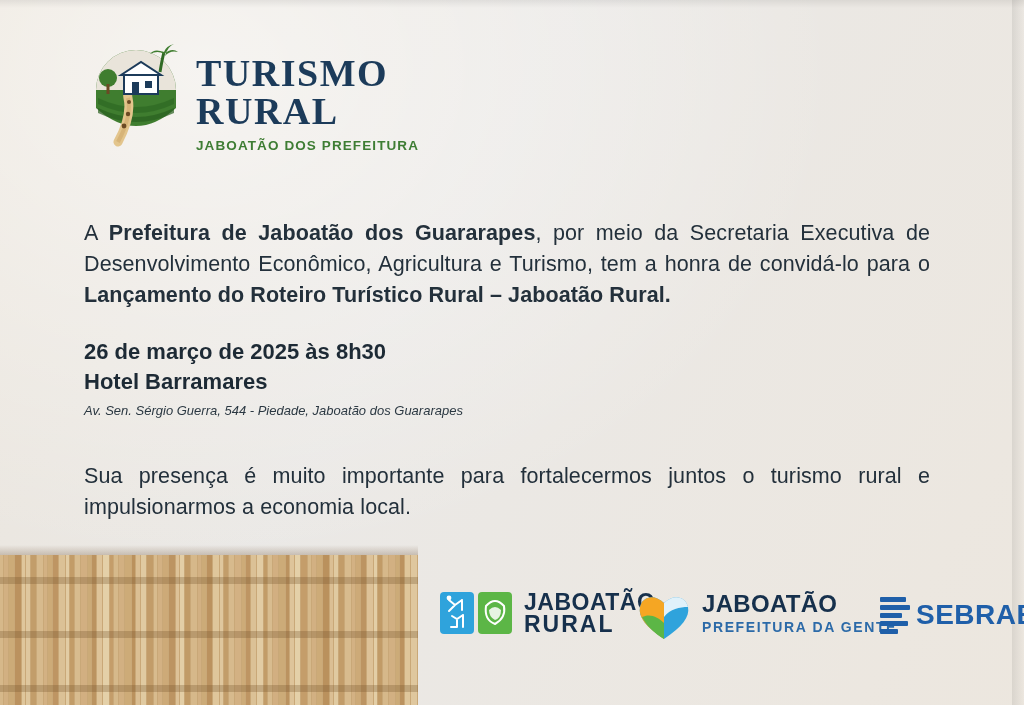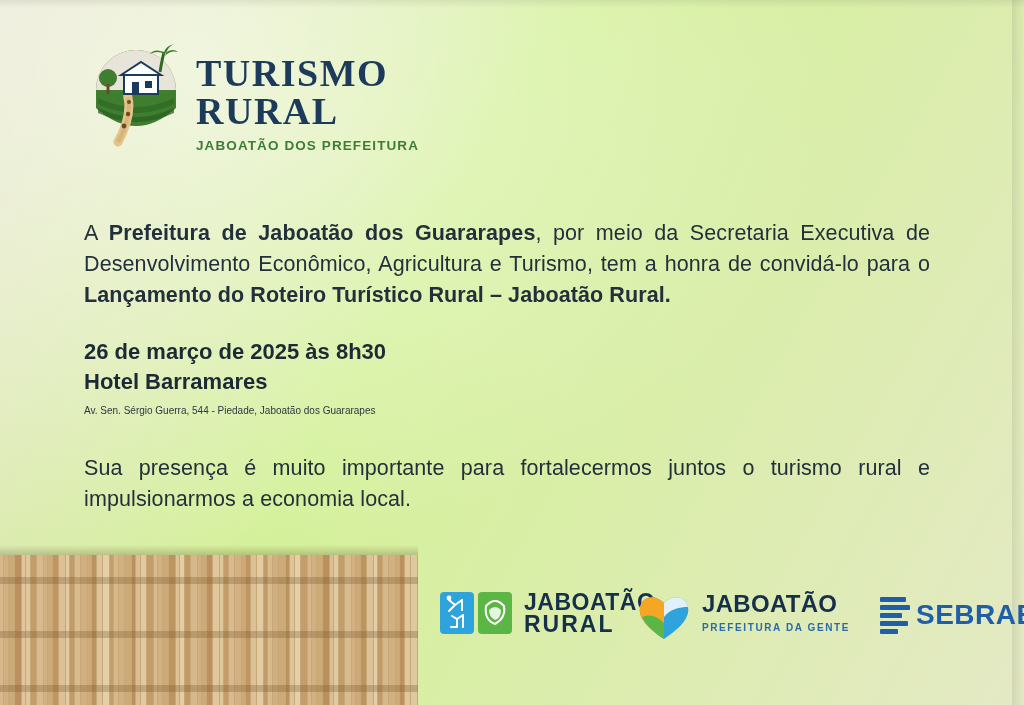--- a/index.html
+++ b/index.html
@@ -11,21 +11,21 @@
   body {
     width: 1024px;
     height: 705px;
     overflow: hidden;
     font-family: "Liberation Sans", sans-serif;
   }
   .invite {
     position: relative;
     width: 1024px;
     height: 705px;
-    background: #bef264;
+    background: #e5e5e5;
     overflow: hidden;
   }
   
   .invite::before {
     content: "";
     position: absolute;
     inset: 0;
     background:
       radial-gradient(ellipse at 20% 10%, rgba(255,255,255,0.55), rgba(255,255,255,0) 55%),
       linear-gradient(120deg, rgba(236,229,218,0.9) 0%, rgba(243,238,231,0.4) 40%, rgba(238,231,221,0.8) 100%);
@@ -110,39 +110,40 @@
   .para {
     font-size: 21.5px;
     line-height: 31px;
     margin-bottom: 26px;
     letter-spacing: 0.1px;
   }
   .para.justify { text-align: justify; }
   .para b { font-weight: bold; }
   .event-block {
     margin-top: 4px;
-    margin-bottom: 30px;
+    margin-bottom: 38px;
   }
   .event-date {
     font-size: 22px;
     font-weight: bold;
     line-height: 30px;
     color: #1d2a35;
   }
   .event-venue {
     font-size: 22px;
     font-weight: bold;
     line-height: 30px;
     color: #1d2a35;
   }
   .event-address {
-    font-size: 10px;
+    font-size: 13px;
     line-height: 24px;
     color: #2b3842;
     margin-top: 2px;
+    font-style: italic;
   }
 
   
   .straw {
     position: absolute;
     left: 0;
     bottom: 0;
     width: 418px;
     height: 150px;
     overflow: hidden;
@@ -235,21 +236,21 @@
     color: #16304c;
     letter-spacing: 0.3px;
   }
   .pref-word .p2 {
     font-size: 16.5px;
     font-weight: bold;
     color: #16304c;
     letter-spacing: 0.3px;
   }
   .pref-word .p3 {
-    font-size: 10px;
+    font-size: 14px;
     font-weight: bold;
     color: #2c6aa8;
     letter-spacing: 1.6px;
     margin-top: 3px;
   }
   .sebrae-logo {
     position: absolute;
     left: 440px;
     top: 4px;
     display: flex;

